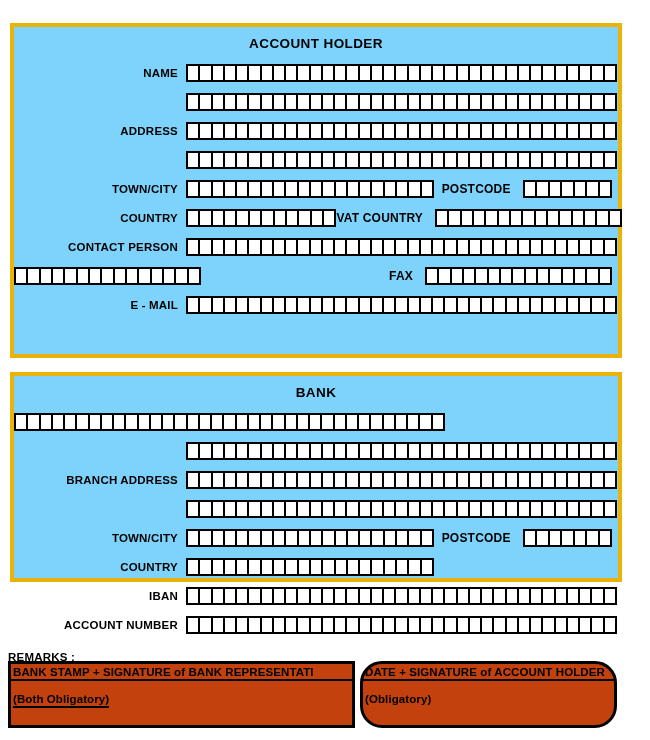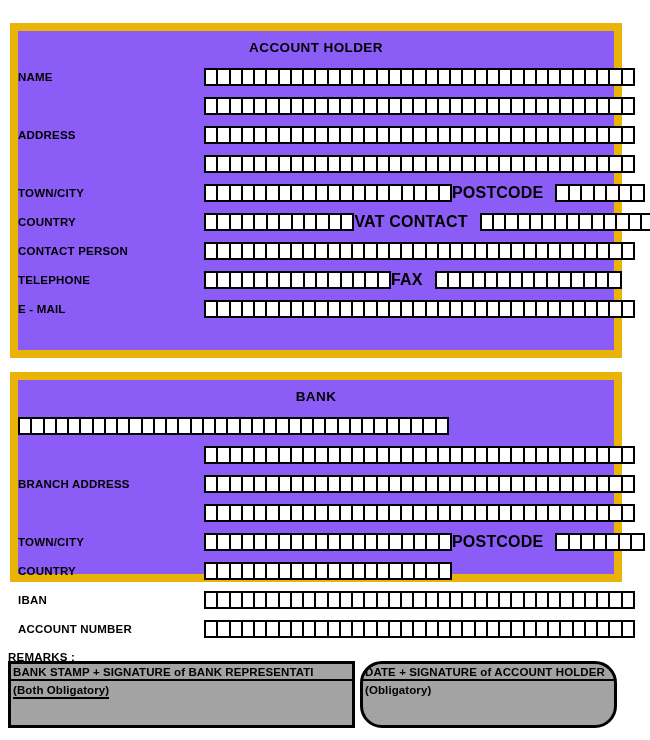--- a/index.html
+++ b/index.html
@@ -12,69 +12,69 @@
   
   .form-title{position:absolute;top:5px;left:0;width:100%;text-align:center;}
   .form-title span{
     display:inline-block;font-weight:bold;font-size:14.5px;letter-spacing:.2px;
     border-bottom:2.5px solid #000;padding:0 3px 1px 3px;
   }
 
   
   .box{
     position:absolute;left:10px;width:612px;box-sizing:border-box;
-    border:8px solid #eab308;background:#8b5cf6;
+    border:4px solid #eab308;background:#7dd3fc;
   }
   #section-0{top:23px;height:335px;}
   #section-1{top:372px;height:210px;}
   .box h2{
     text-align:center;font-size:13.5px;font-weight:bold;letter-spacing:.4px;
     margin:9px 0 13px 0;
   }
 
   
   .form-row{display:flex;align-items:center;height:18px;margin:0 6px 11px 0;}
   .row-label{
-    flex:none;width:164px;padding-right:22px;
+    flex:none;width:164px;padding-right:8px;text-align:right;
     font-weight:bold;font-size:11.5px;letter-spacing:.2px;white-space:nowrap;
   }
   .mid-label{
     margin-left:auto;margin-right:12px;
-    font-weight:bold;font-size:16px;letter-spacing:.2px;white-space:nowrap;
+    font-weight:bold;font-size:12px;letter-spacing:.2px;white-space:nowrap;
   }
   .comb{
     display:flex;flex:none;height:18px;box-sizing:border-box;
     border:2px solid #000;background:#fff;
   }
   .cell{flex:1 1 0;border-left:2px solid #000;}
   .cell:first-child{border-left:none;}
 
   
   .remarks{position:absolute;left:8px;top:647px;}
   .remarks span{
     display:inline-block;font-weight:bold;font-size:11.5px;letter-spacing:.2px;
     border-bottom:2px solid #c4b5fd;padding-bottom:1px;
   }
   .sig-box{
     position:absolute;top:661px;height:67px;box-sizing:border-box;
-    border:3px solid #000;background:#a3a3a3;
+    border:3px solid #000;background:#c2410c;
   }
   #sig-0{left:8px;width:347px;}
   #sig-1{left:360px;width:257px;overflow:visible;border-radius:22px;}
   .sig-heading-wrap{
     border-bottom:2px solid #000;height:15px;line-height:14px;
     white-space:nowrap;padding-left:2px;
   }
   #sig-0 .sig-heading-wrap{overflow:hidden;}
   #sig-1 .sig-heading-wrap{overflow:visible;}
   .sig-heading{
     display:inline-block;font-weight:bold;font-size:11.5px;letter-spacing:.1px;
     border-bottom:2px solid #000;white-space:nowrap;
   }
-  .sig-sub{padding:1px 0 0 2px;height:15px;line-height:14px;}
+  .sig-sub{padding:10px 0 0 2px;height:15px;line-height:14px;}
   .sig-sub span{
     display:inline-block;font-weight:bold;font-size:11.5px;letter-spacing:.1px;
   }
   .sig-sub.underlined span{border-bottom:2px solid #000;}
 </style>
 </head>
 <body>
 
 <div class="page">
 
@@ -286,21 +286,21 @@
             <span class="cell"></span>
             <span class="cell"></span>
             <span class="cell"></span>
             <span class="cell"></span>
             <span class="cell"></span>
             <span class="cell"></span>
             <span class="cell"></span>
             <span class="cell"></span>
             <span class="cell"></span>
           </div>
-          <span class="mid-label">VAT CONTACT</span>
+          <span class="mid-label">VAT COUNTRY</span>
           <div class="comb" style="width: 187px;">
             <span class="cell"></span>
             <span class="cell"></span>
             <span class="cell"></span>
             <span class="cell"></span>
             <span class="cell"></span>
             <span class="cell"></span>
             <span class="cell"></span>
             <span class="cell"></span>
             <span class="cell"></span>
@@ -346,21 +346,20 @@
             <span class="cell"></span>
             <span class="cell"></span>
             <span class="cell"></span>
             <span class="cell"></span>
             <span class="cell"></span>
             <span class="cell"></span>
             <span class="cell"></span>
           </div>
         </div>
         <div class="form-row">
-          <span class="row-label">TELEPHONE</span>
           <div class="comb" style="width: 187px;">
             <span class="cell"></span>
             <span class="cell"></span>
             <span class="cell"></span>
             <span class="cell"></span>
             <span class="cell"></span>
             <span class="cell"></span>
             <span class="cell"></span>
             <span class="cell"></span>
             <span class="cell"></span>

